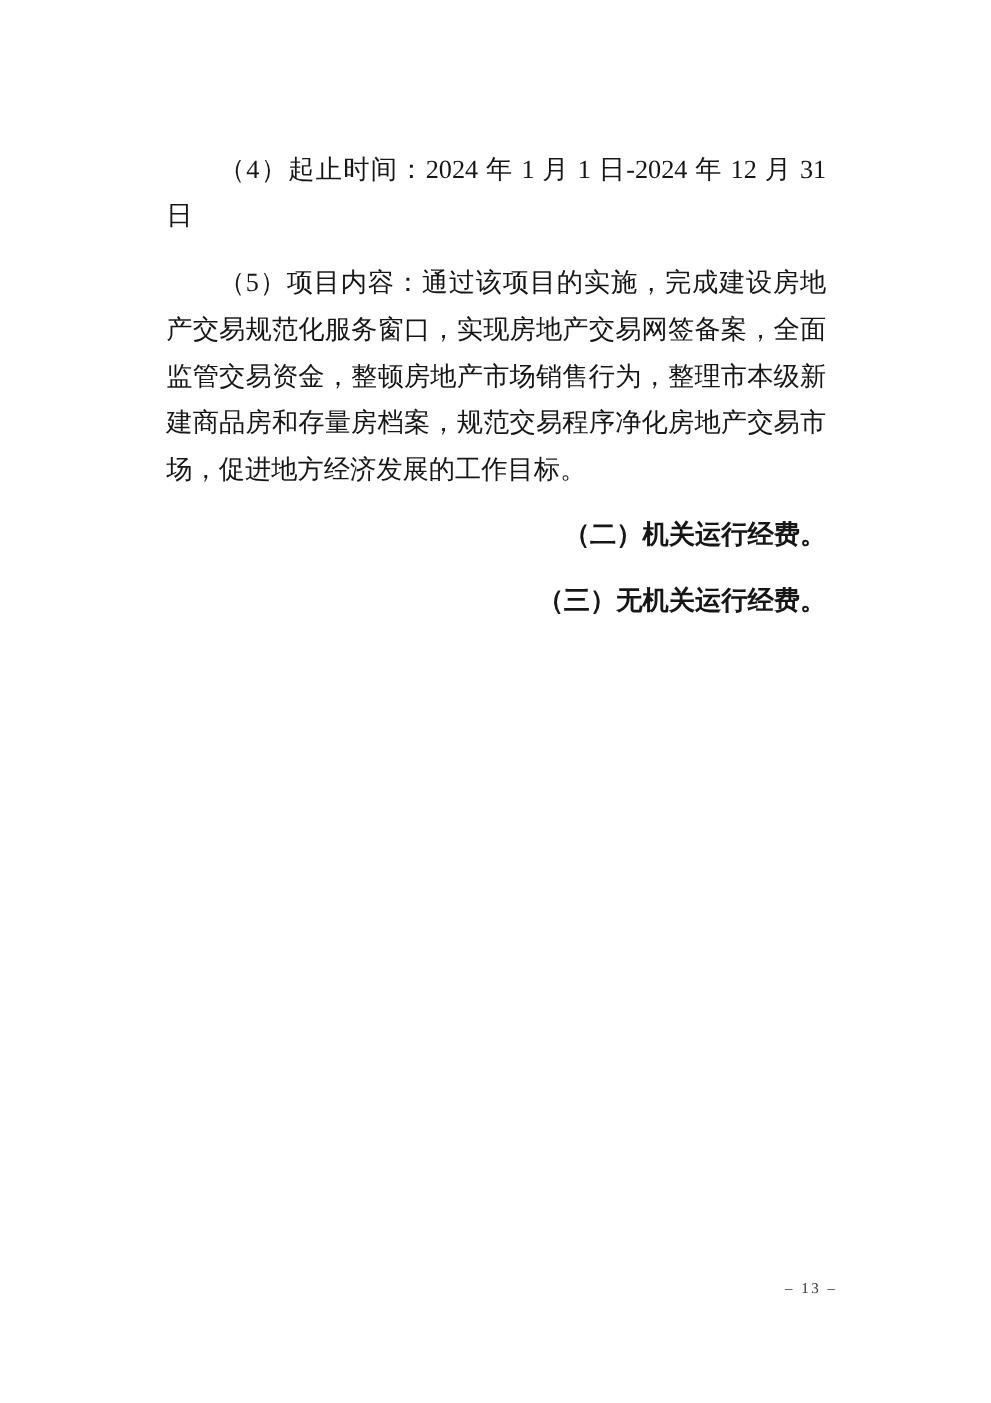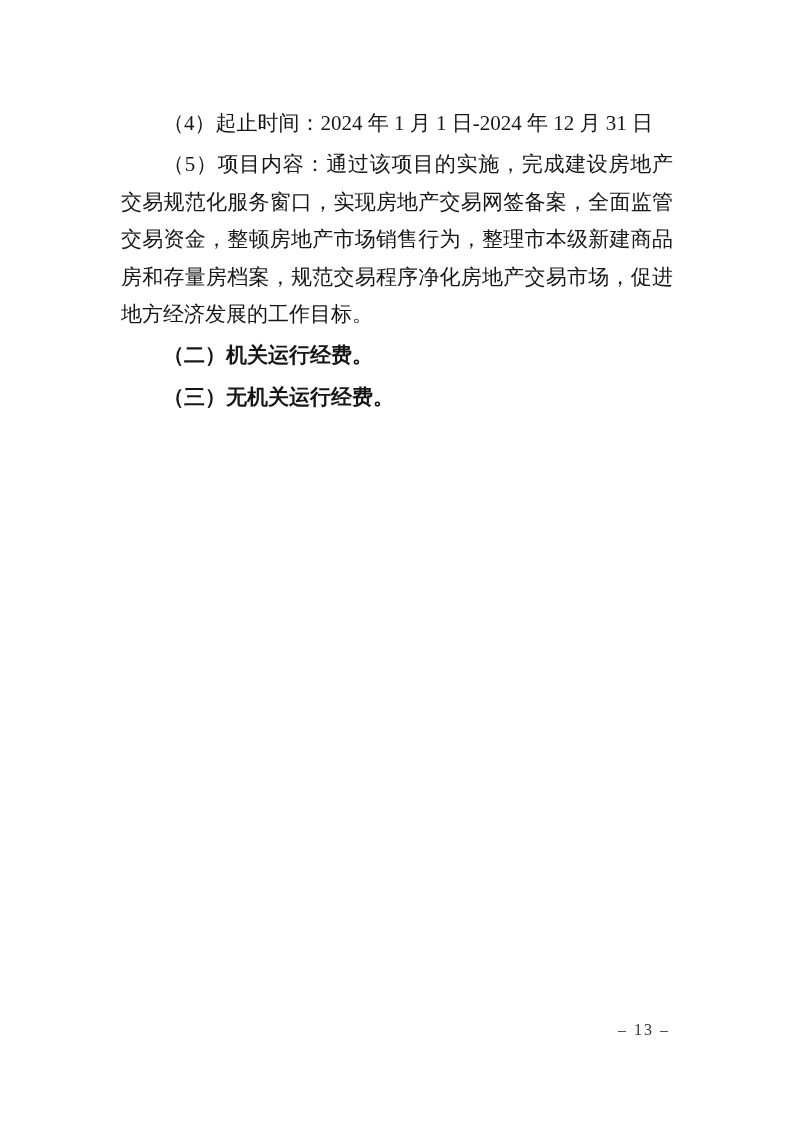--- a/index.html
+++ b/index.html
@@ -16,39 +16,39 @@
     font-family: "Liberation Serif", "DejaVu Serif", serif;
     color: #000000;
   }
   .content {
     position: absolute;
     left: 117px;
     top: 101px;
     width: 560px;
   }
   .para {
-    margin: 4px;
+    margin: 16px;
     font-size: 21px;
     line-height: 37.4px;
     text-align: justify;
     text-justify: inter-character;
     text-indent: 2em;
     word-break: break-all;
     color: #161616;
   }
   .para.heading {
-    font-family: Liberation Serif, serif;
+    font-family: Liberation Mono, monospace;
     font-weight: 700;
-    text-align: left;
+    text-align: right;
   }
   .page-number {
     position: absolute;
     top: 1019px;
     right: 123px;
-    font-size: 16px;
+    font-size: 12px;
     line-height: 22px;
     letter-spacing: 2px;
     color: #333333;
     font-family: "Liberation Serif", "DejaVu Serif", serif;
   }
 </style>
 </head>
 <body>
 
 <div class="page">

